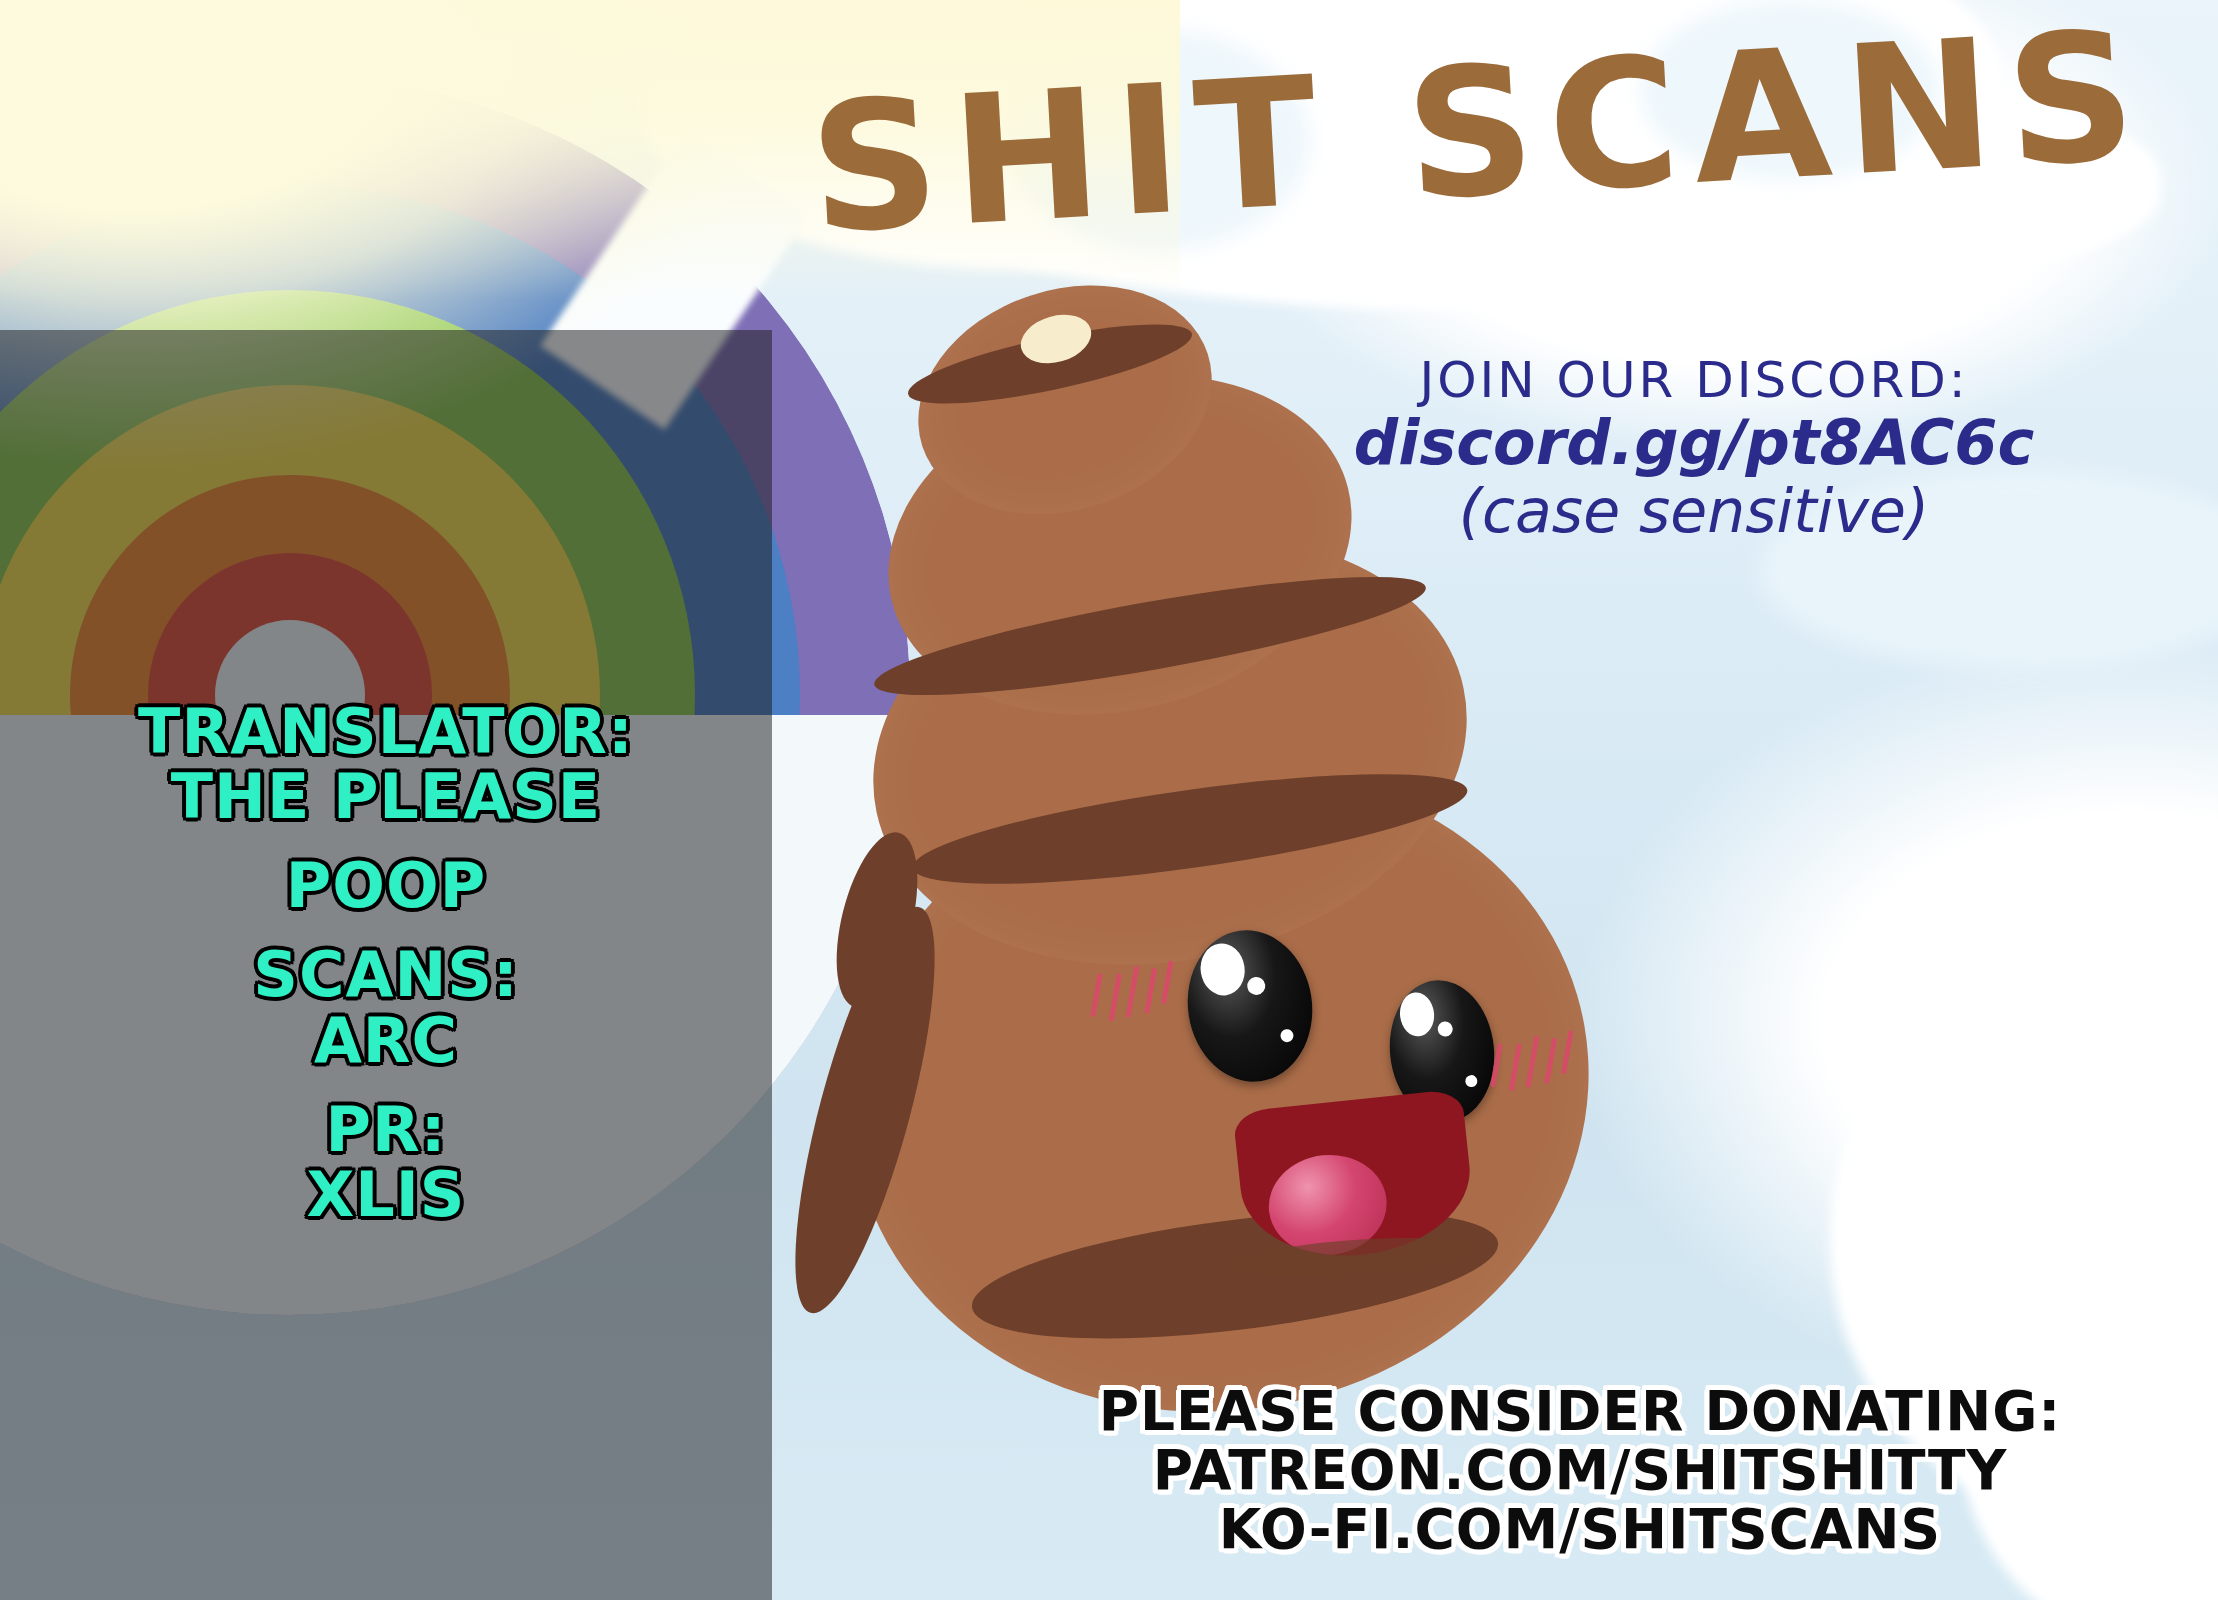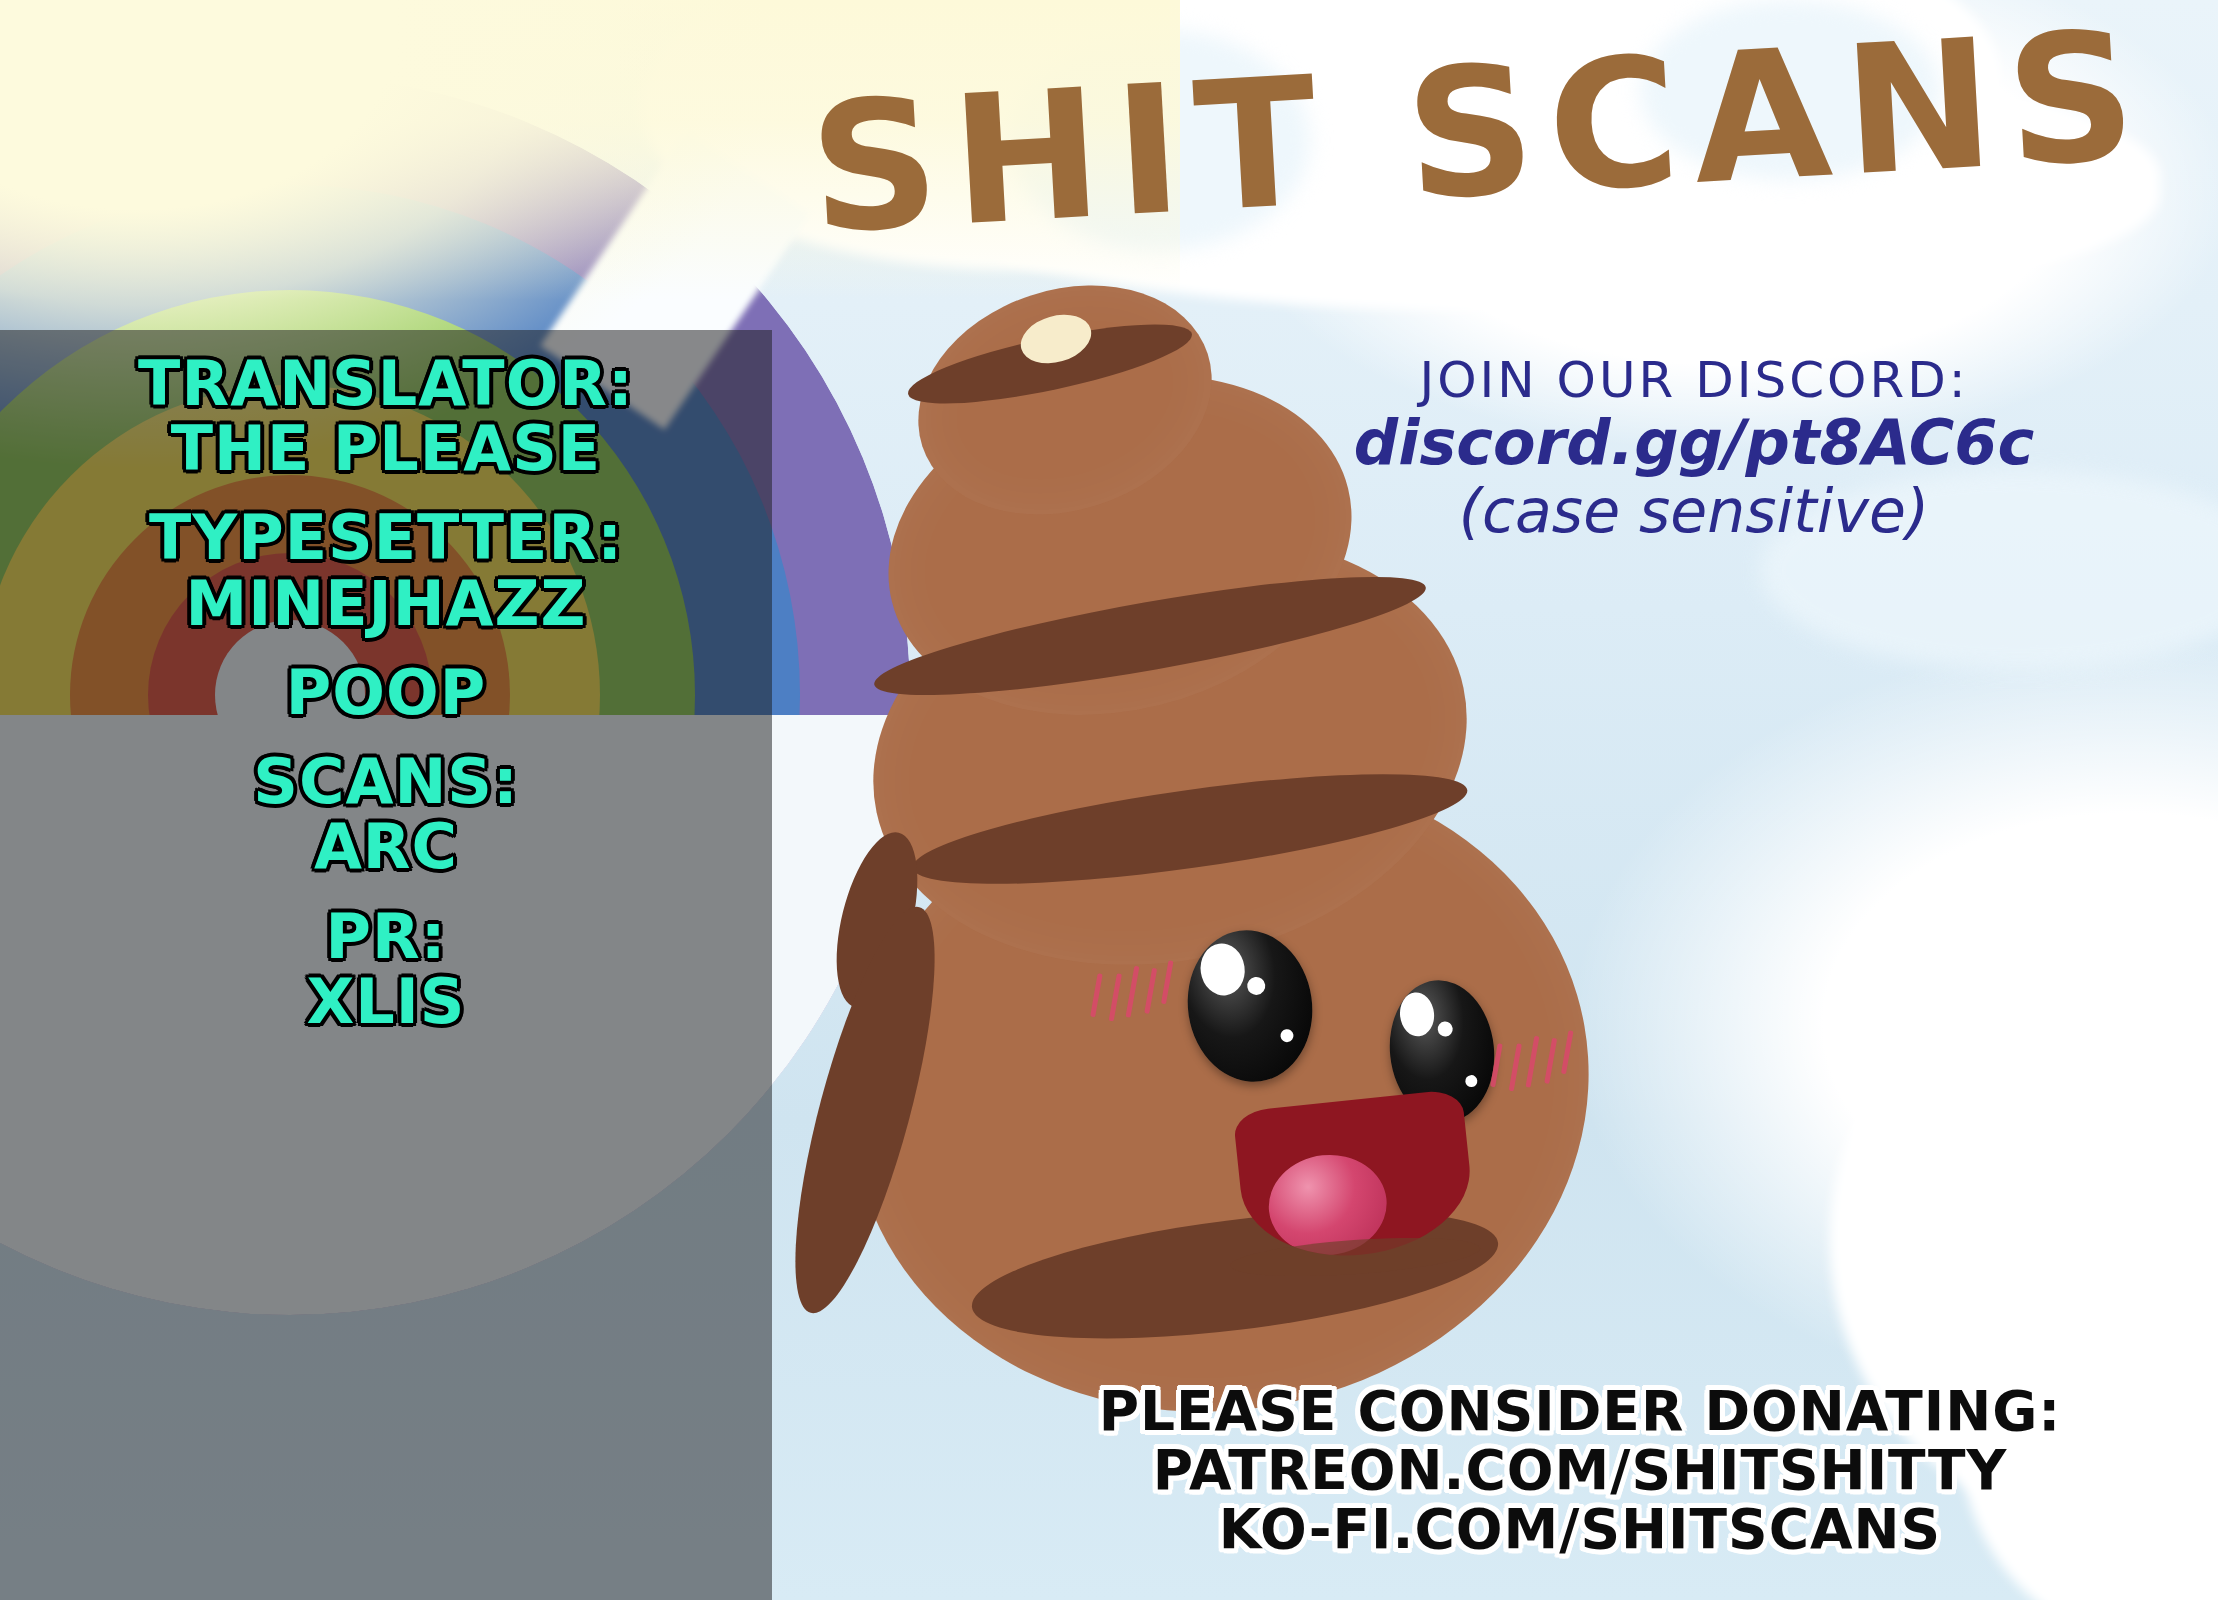--- a/index.html
+++ b/index.html
@@ -62,21 +62,21 @@
   .eye .gl2{position:absolute;background:#fff;border-radius:50%;}
   .mouth{position:absolute;background:#8e1621;border-radius:0 0 55% 55%;overflow:hidden;}
   .tongue{position:absolute;background:radial-gradient(circle at 35% 30%,#ef93ae 0%, #d4466f 45%, #b52a52 100%);border-radius:50%;}
   .blushline{position:absolute;background:#d9486b;border-radius:2px;transform:rotate(22deg);opacity:.85;}
 
   
   .credits-panel{
     position:absolute;left:0;top:330px;width:772px;height:1270px;
     background:rgba(28,28,30,.52);
     display:flex;flex-direction:column;
-    align-items:center;justify-content:flex-start;
+    align-items:center;justify-content:center;
     padding-top:22px;box-sizing:border-box;
   }
   .credit-block{text-align:center;margin:0 0 26px 0;}
   .credit-line{
     font-family:"DejaVu Sans",sans-serif;
     font-weight:700;
     font-size:62px;
     line-height:1.02;
     letter-spacing:1px;
     color:#2ff0c4;
@@ -230,24 +230,20 @@
     <div class="dc-l2">discord.gg/pt8AC6c</div>
     <div class="dc-l3">(case sensitive)</div>
   </div>
 
   <div class="credits-panel">
     <div class="credit-block">
       <div class="credit-line role">TRANSLATOR:</div>
       <div class="credit-line">THE PLEASE</div>
     </div>
     <div class="credit-block">
-      <div class="credit-line role">TYPESETTER:</div>
-      <div class="credit-line">MINEJHAZZ</div>
-    </div>
-    <div class="credit-block">
       <div class="credit-line">POOP</div>
     </div>
     <div class="credit-block">
       <div class="credit-line role">SCANS:</div>
       <div class="credit-line">ARC</div>
     </div>
     <div class="credit-block">
       <div class="credit-line role">PR:</div>
       <div class="credit-line">XLIS</div>
     </div>

